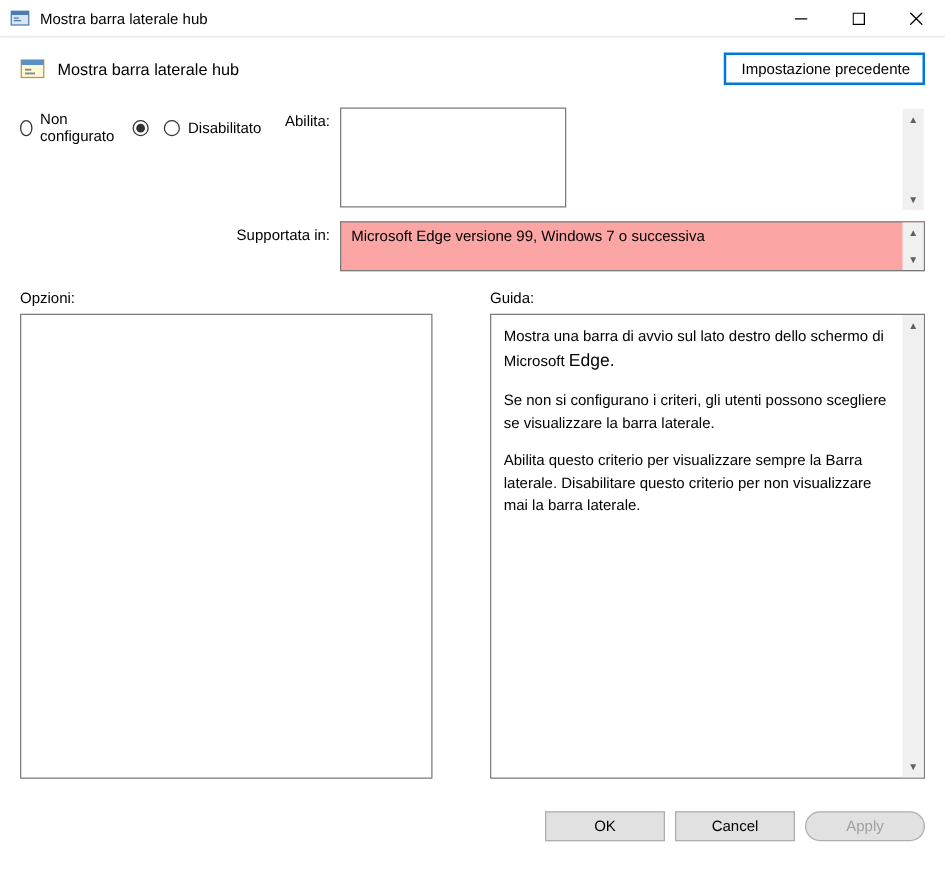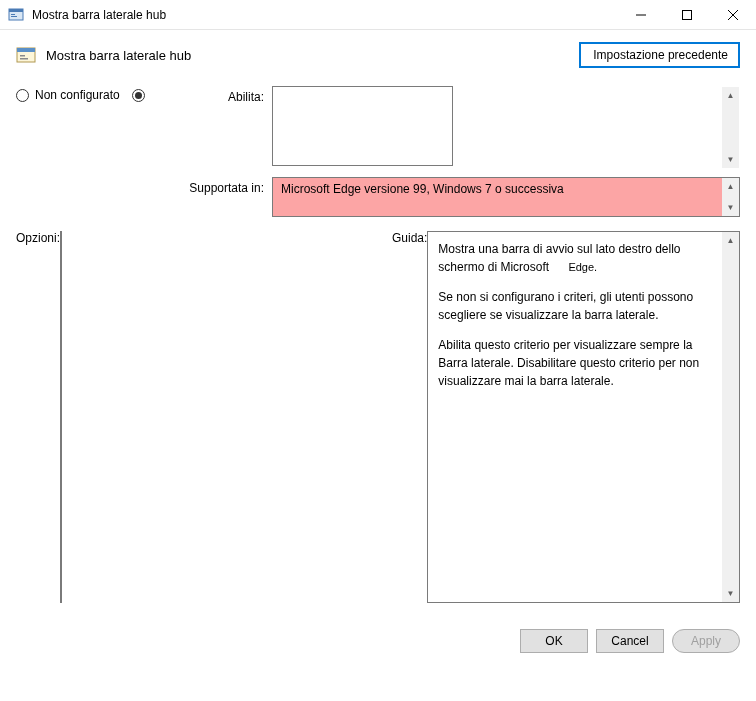--- a/index.html
+++ b/index.html
@@ -36,31 +36,31 @@
 
 .comment-box { grid-column: 3; height: 80px; border: 1px solid #7a7a7a; background: #fff; position: relative; resize: none; font-family: inherit; font-size: 12px; padding: 4px 18px 4px 6px; }
 .scrollbar-fake { position: absolute; right: 1px; top: 1px; bottom: 1px; width: 17px; background: #f0f0f0; display: flex; flex-direction: column; justify-content: space-between; }
 .sb-arrow { height: 17px; display: flex; align-items: center; justify-content: center; font-size: 8px; color: #606060; cursor: pointer; }
 
 .support-box { grid-column: 3; height: 40px; border: 1px solid #7a7a7a; background: #fca5a5; position: relative; padding: 4px 20px 4px 8px; font-size: 12px; overflow: hidden; }
 
 .row-field { position: relative; }
 
 .lower { display: flex; gap: 22px; margin-top: 8px; }
-.col { display: flex; flex-direction: row; }
+.col { display: flex; flex-direction: column; }
 .col.left { width: 330px; }
 .col.right { flex: 1; padding-left: 24px; }
 .col-label { font-size: 12px; margin-bottom: 6px; }
 .panel { border: 1px solid #7a7a7a; background: #fff; height: 372px; position: relative; }
 .panel.guide { padding: 8px 20px 8px 10px; font-size: 12px; line-height: 1.5; overflow: hidden; }
 .guide-para { margin-bottom: 12px; }
-.guide-para .small { font-size: 11px; margin-left: 16px; }
+.guide-para .small { font-size: 14px; }
 
 .footer { display: flex; justify-content: flex-end; gap: 8px; padding: 14px 16px; }
-.btn { width: 68px; height: 24px; border: 1px solid #adadad; background: #e1e1e1; font-size: 12px; cursor: pointer; }
+.btn { width: 96px; height: 24px; border: 1px solid #adadad; background: #e1e1e1; font-size: 12px; cursor: pointer; }
 .btn:disabled { color: #a0a0a0; cursor: default; border-radius: 12px; }
 </style>
 </head>
 <body>
 
 <div class="titlebar">
   <span class="titlebar-icon">
     <svg viewBox="0 0 16 16">
         <rect x="1" y="2" width="14" height="11" fill="#d9e7f5" stroke="#4a7bb5"></rect>
         <rect x="1" y="2" width="14" height="3" fill="#4a7bb5"></rect>
@@ -106,20 +106,24 @@
 
   <div class="config-area">
     <div class="radio-group" style="grid-row: 1 / span 2;">
       <label class="radio-item">
         <span class="radio"></span>
         <span>Non configurato</span>
       </label>
       <label class="radio-item selected">
         <span class="radio checked"></span>
       </label>
+      <label class="radio-item">
+        <span class="radio"></span>
+        <span>Disabilitato</span>
+      </label>
     </div>
 
     <div class="field-label" style="grid-row:1">Abilita:</div>
     <div class="row-field" style="grid-column:3;grid-row:1">
       <textarea class="comment-box" style=""></textarea>
       <div class="scrollbar-fake">
         <div class="sb-arrow">▲</div>
         <div class="sb-arrow">▼</div>
       </div>
     </div>

